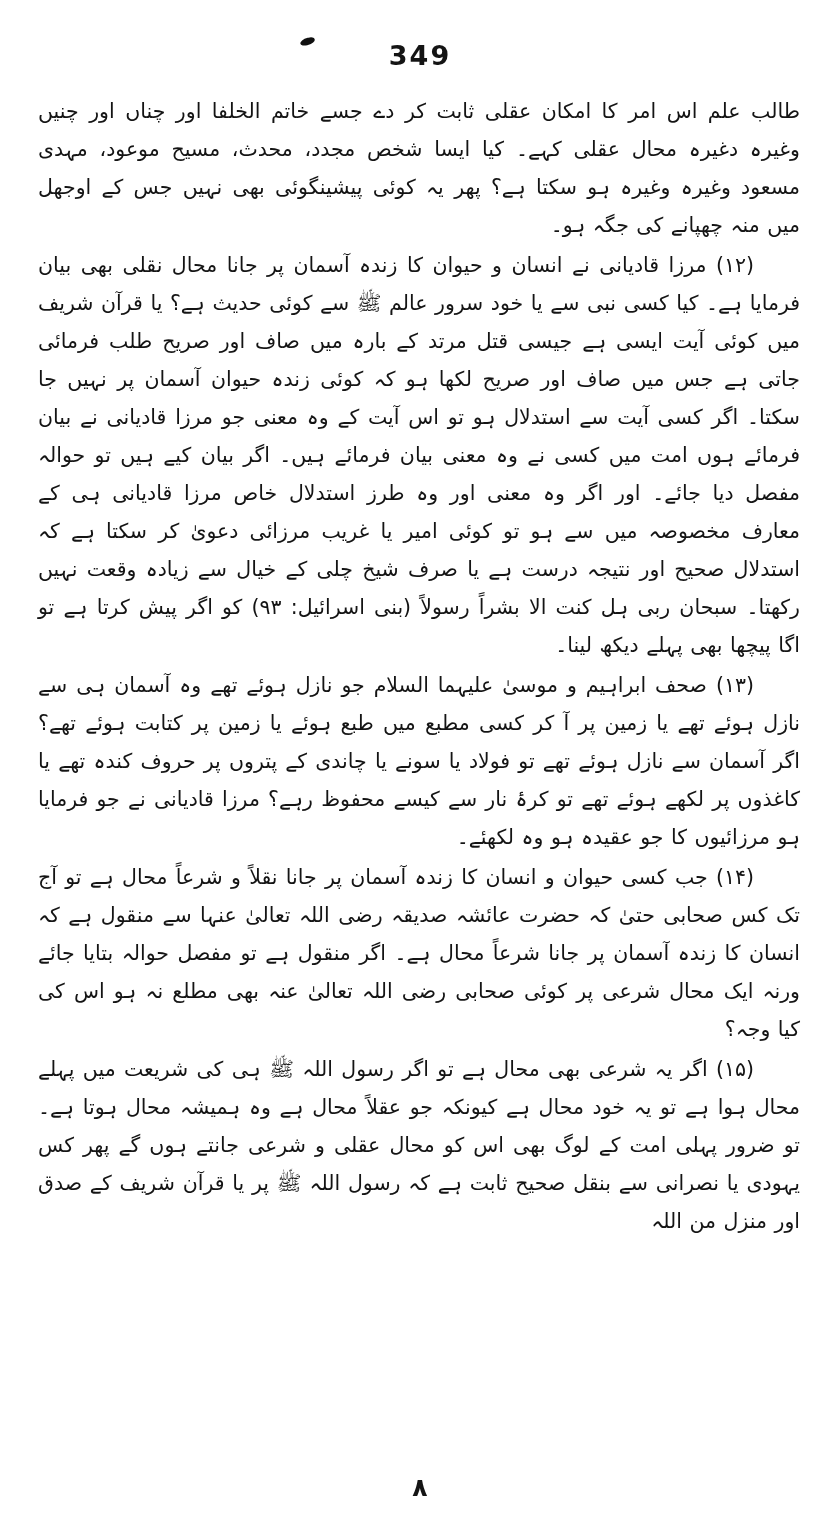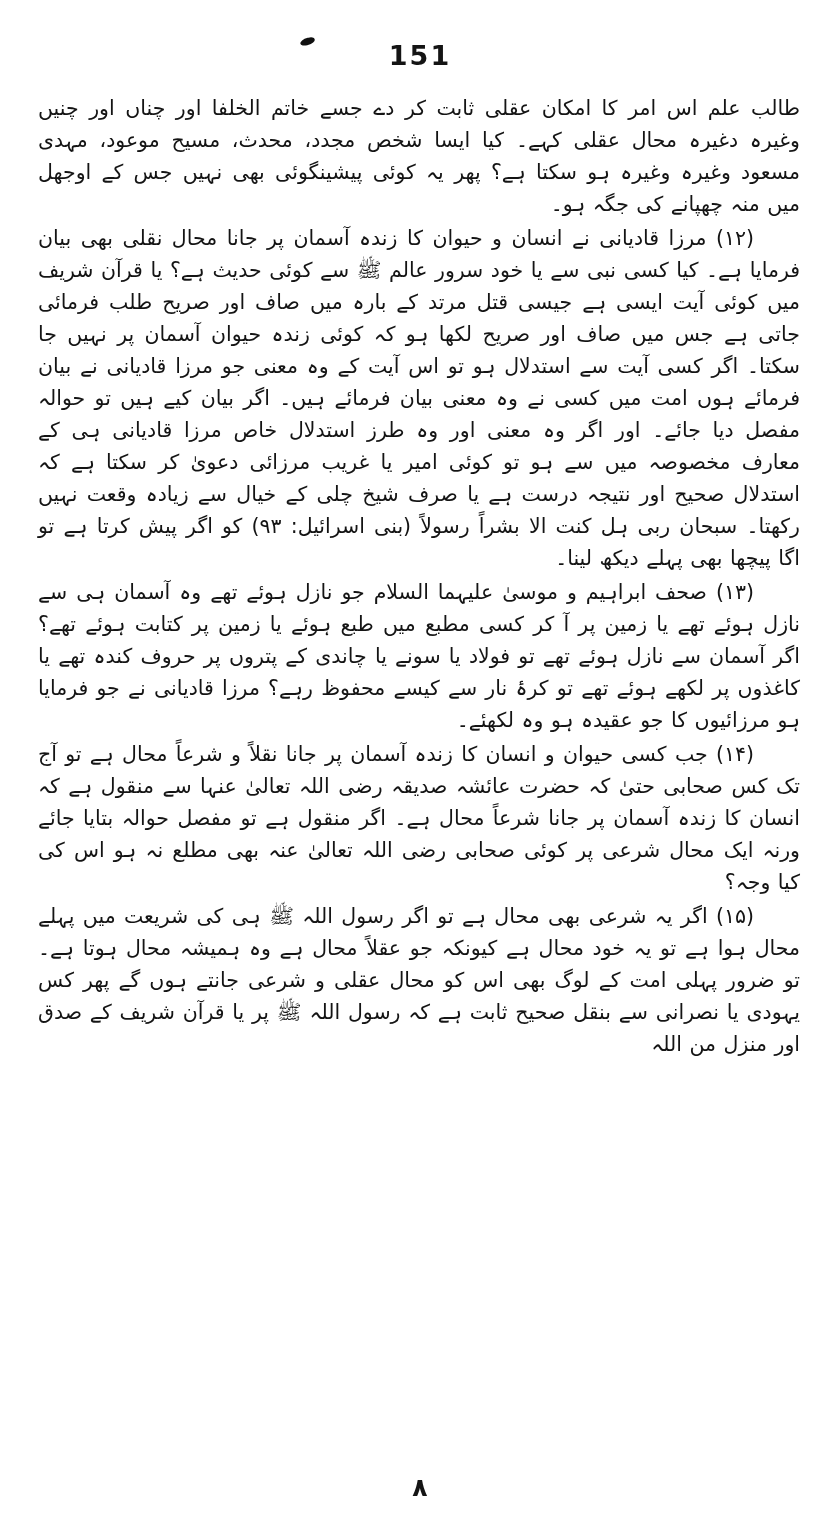--- a/index.html
+++ b/index.html
@@ -39,21 +39,21 @@
     transform: rotate(-14deg);
   }
   .page-body {
     position: absolute;
     top: 92px;
     left: 38px;
     right: 40px;
     direction: rtl;
     text-align: justify;
     font-size: 20.5px;
-    line-height: 32px;
+    line-height: 38px;
   }
   .para {
     margin: 0 0 2px 0;
     word-spacing: 1px;
   }
   .para.indent {
     text-indent: 46px;
   }
   .page-number-bottom {
     position: absolute;
@@ -66,21 +66,21 @@
     direction: rtl;
   }
 </style>
 </head>
 <body>
 
 <div class="page">
 
   <span class="ink-mark"></span>
 
-  <div class="page-number-top">151</div>
+  <div class="page-number-top">349</div>
 
   <div class="page-body">
       <div class="para">طالب علم اس امر کا امکان عقلی ثابت کر دے جسے خاتم الخلفا اور چناں اور چنیں وغیرہ دغیرہ محال عقلی کہے۔ کیا ایسا شخص مجدد، محدث، مسیح موعود، مہدی مسعود وغیرہ وغیرہ ہو سکتا ہے؟ پھر یہ کوئی پیشینگوئی بھی نہیں جس کے اوجھل میں منہ چھپانے کی جگہ ہو۔</div>
       <div class="para indent">(١٢) مرزا قادیانی نے انسان و حیوان کا زندہ آسمان پر جانا محال نقلی بھی بیان فرمایا ہے۔ کیا کسی نبی سے یا خود سرور عالم ﷺ سے کوئی حدیث ہے؟ یا قرآن شریف میں کوئی آیت ایسی ہے جیسی قتل مرتد کے بارہ میں صاف اور صریح طلب فرمائی جاتی ہے جس میں صاف اور صریح لکھا ہو کہ کوئی زندہ حیوان آسمان پر نہیں جا سکتا۔ اگر کسی آیت سے استدلال ہو تو اس آیت کے وہ معنی جو مرزا قادیانی نے بیان فرمائے ہوں امت میں کسی نے وہ معنی بیان فرمائے ہیں۔ اگر بیان کیے ہیں تو حوالہ مفصل دیا جائے۔ اور اگر وہ معنی اور وہ طرز استدلال خاص مرزا قادیانی ہی کے معارف مخصوصہ میں سے ہو تو کوئی امیر یا غریب مرزائی دعویٰ کر سکتا ہے کہ استدلال صحیح اور نتیجہ درست ہے یا صرف شیخ چلی کے خیال سے زیادہ وقعت نہیں رکھتا۔ سبحان ربی ہل کنت الا بشراً رسولاً (بنی اسرائیل: ٩٣) کو اگر پیش کرتا ہے تو اگا پیچھا بھی پہلے دیکھ لینا۔</div>
       <div class="para indent">(١٣) صحف ابراہیم و موسیٰ علیہما السلام جو نازل ہوئے تھے وہ آسمان ہی سے نازل ہوئے تھے یا زمین پر آ کر کسی مطبع میں طبع ہوئے یا زمین پر کتابت ہوئے تھے؟ اگر آسمان سے نازل ہوئے تھے تو فولاد یا سونے یا چاندی کے پتروں پر حروف کندہ تھے یا کاغذوں پر لکھے ہوئے تھے تو کرۂ نار سے کیسے محفوظ رہے؟ مرزا قادیانی نے جو فرمایا ہو مرزائیوں کا جو عقیدہ ہو وہ لکھئے۔</div>
       <div class="para indent">(١۴) جب کسی حیوان و انسان کا زندہ آسمان پر جانا نقلاً و شرعاً محال ہے تو آج تک کس صحابی حتیٰ کہ حضرت عائشہ صدیقہ رضی اللہ تعالیٰ عنہا سے منقول ہے کہ انسان کا زندہ آسمان پر جانا شرعاً محال ہے۔ اگر منقول ہے تو مفصل حوالہ بتایا جائے ورنہ ایک محال شرعی پر کوئی صحابی رضی اللہ تعالیٰ عنہ بھی مطلع نہ ہو اس کی کیا وجہ؟</div>
       <div class="para indent">(١۵) اگر یہ شرعی بھی محال ہے تو اگر رسول اللہ ﷺ ہی کی شریعت میں پہلے محال ہوا ہے تو یہ خود محال ہے کیونکہ جو عقلاً محال ہے وہ ہمیشہ محال ہوتا ہے۔ تو ضرور پہلی امت کے لوگ بھی اس کو محال عقلی و شرعی جانتے ہوں گے پھر کس یہودی یا نصرانی سے بنقل صحیح ثابت ہے کہ رسول اللہ ﷺ پر یا قرآن شریف کے صدق اور منزل من اللہ</div>
     </div>
 
   <div class="page-number-bottom">٨</div>

